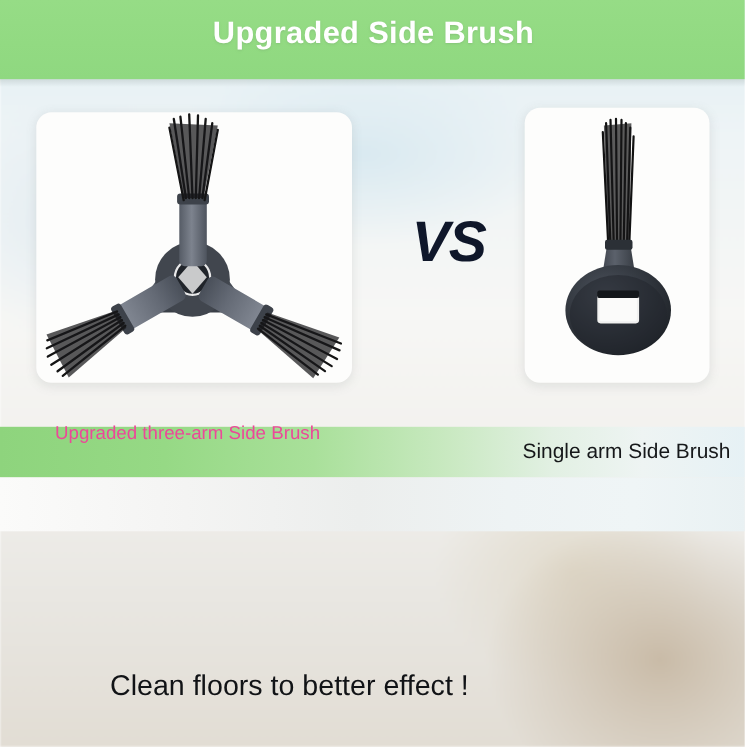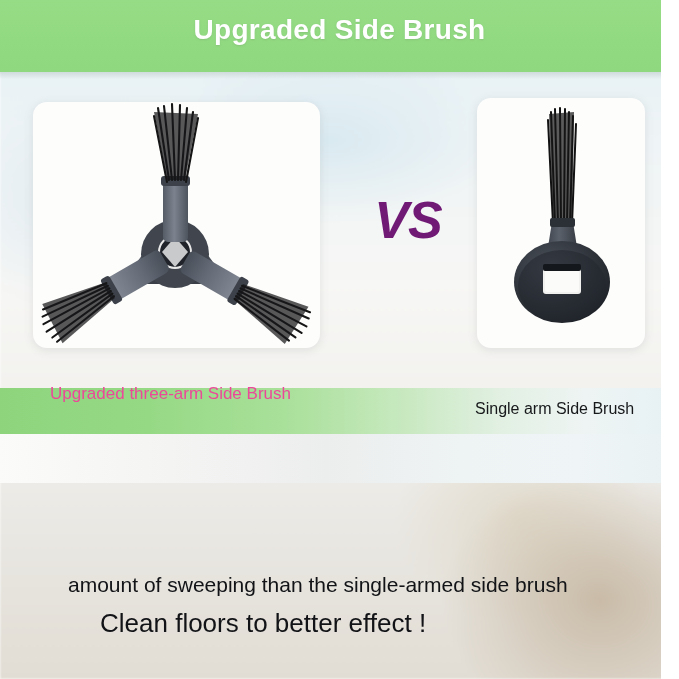--- a/index.html
+++ b/index.html
@@ -7,20 +7,21 @@
     padding: 0;
     background: #ffffff;
   }
   #page {
     position: relative;
     width: 661px;
     height: 679px;
     overflow: hidden;
     font-family: "Liberation Sans", sans-serif;
     background: #ffffff;
+    padding-left: 16px;
   }
 
   
   .bg-photo {
     position: absolute;
     left: 0; top: 0;
     width: 679px; height: 679px;
     background:
       radial-gradient(ellipse 220px 180px at 600px 600px, rgba(196,180,158,0.85) 0%, rgba(210,198,178,0.0) 72%),
       radial-gradient(ellipse 180px 150px at 520px 520px, rgba(222,214,196,0.75) 0%, rgba(222,214,196,0) 70%),
@@ -72,21 +73,21 @@
 
   
   .vs-text {
     position: absolute;
     left: 358px; top: 190px;
     width: 100px;
     text-align: center;
     font-size: 52px;
     font-weight: bold;
     font-style: italic;
-    color: #701a75;
+    color: #0f172a;
     letter-spacing: -1px;
   }
 
   
   .caption-band {
     position: absolute;
     left: 0; top: 388px;
     width: 679px; height: 46px;
     background: linear-gradient(90deg,
         #8ed47d 0%, #96d985 22%, #a9e09a 42%, #c9e9c1 60%,
@@ -94,21 +95,21 @@
   }
   .caption-left {
     position: absolute;
     left: 50px; top: 384px;
     font-size: 17px;
     color: #ec4899;
   }
   .caption-right {
     position: absolute;
     left: 475px; top: 400px;
-    font-size: 16px;
+    font-size: 19px;
     color: #16181a;
   }
 
   
   .divider-band {
     position: absolute;
     left: 0; top: 434px;
     width: 679px; height: 49px;
     background: linear-gradient(90deg,
         #fbfbfa 0%, #f4f4f3 25%, #eceeed 48%, #eef3f4 68%, #eff5f6 85%, #e9f1f3 100%);
@@ -275,16 +276,15 @@
   </svg>
 
   <div class="caption-band"></div>
   <div class="caption-left">Upgraded three-arm Side Brush</div>
   <div class="caption-right">Single arm Side Brush</div>
 
   <div class="divider-band"></div>
 
   <div class="bottom-band"></div>
   <div class="bottom-band-overlay"></div>
-  <div class="body-line body-line-2">amount of sweeping than the single-armed side brush</div>
   <div class="body-line body-line-3">Clean floors to better effect !</div>
 
 </div>
 
 </body></html>

